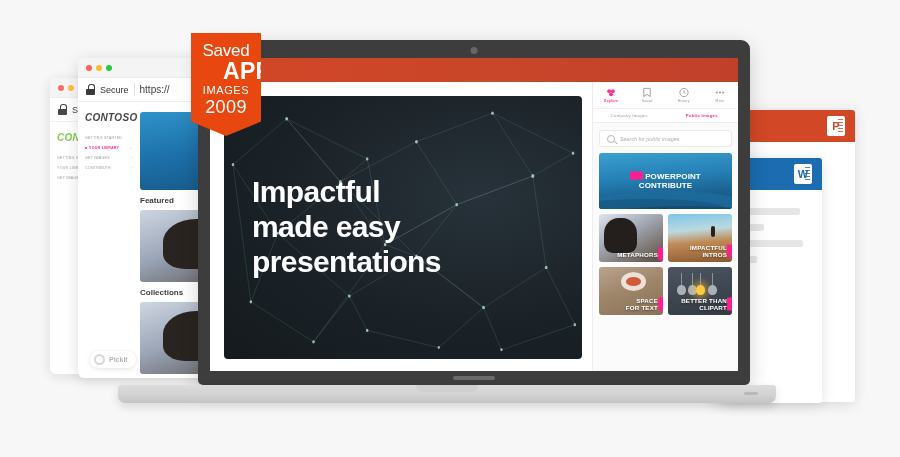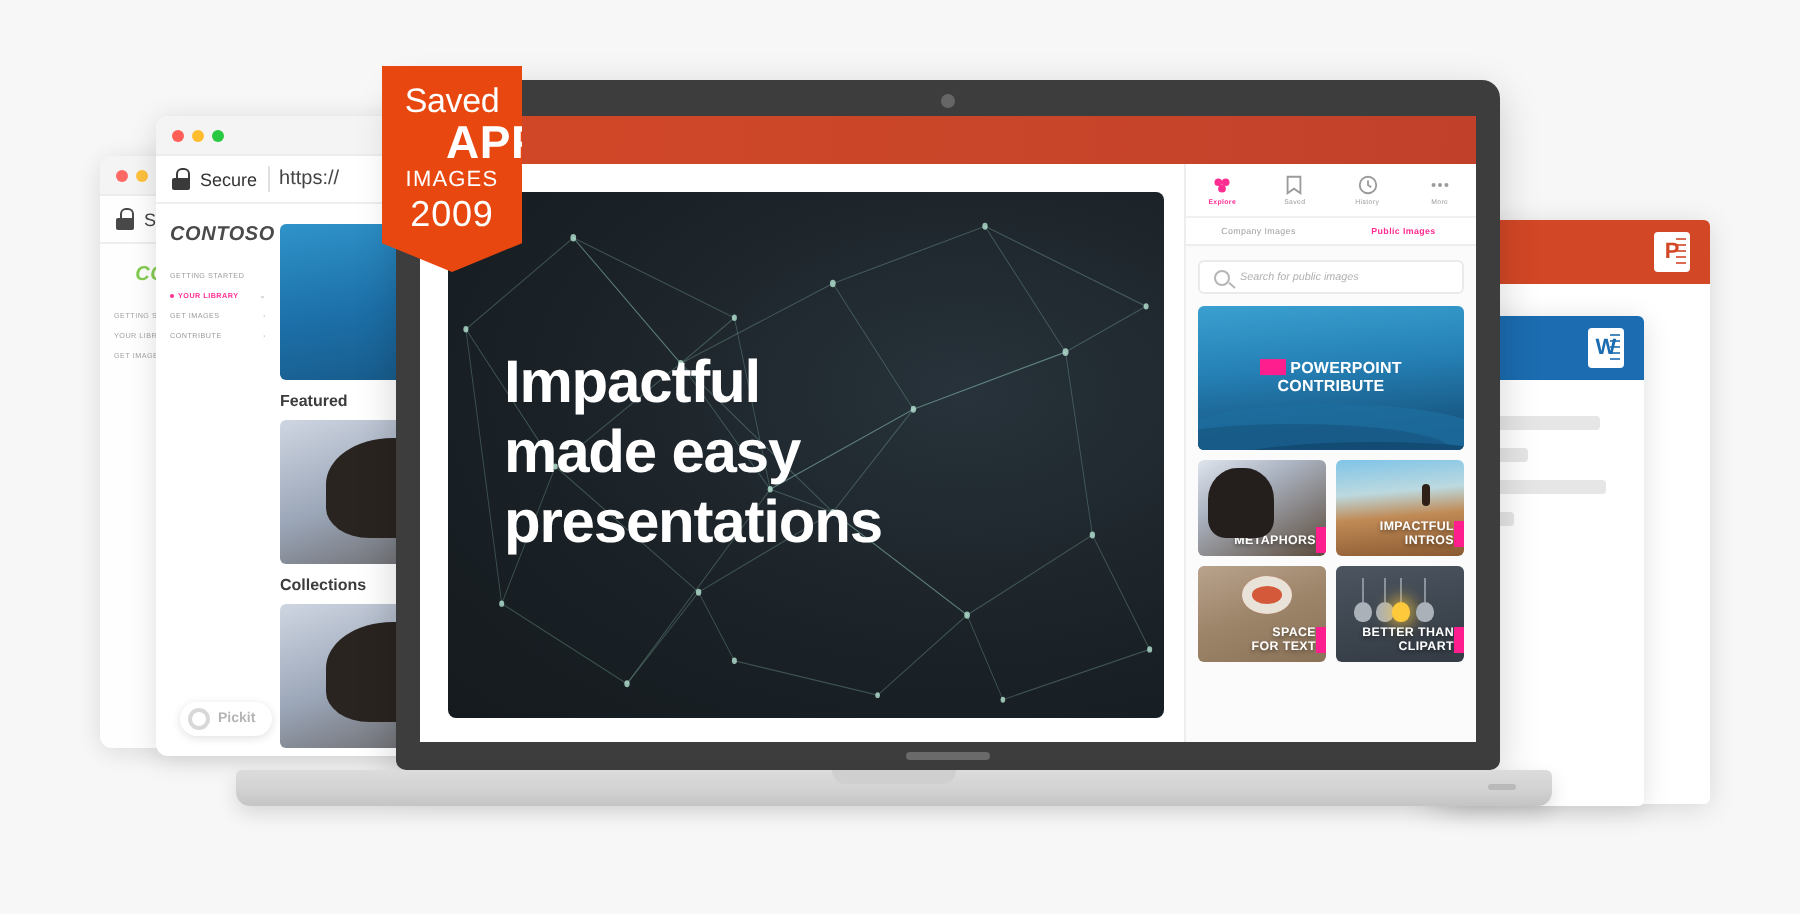--- a/index.html
+++ b/index.html
@@ -42,21 +42,21 @@
   .lockico:after{
     content:""; position:absolute; top:0; left:2px; width:5px; height:6px;
     border:1.4px solid #3a3a3a; border-bottom:none; border-radius:3px 3px 0 0;
   }
   .secure-txt { font-size:9px; color:#333; }
   .addr-sep { width:1px; height:13px; background:#e0e0e0; }
   .url-txt { font-size:10px; color:#444; white-space:nowrap; overflow:hidden; }
 
   .bbody { display:flex; height:calc(100% - 44px); }
   .bsidebar { width:62px; padding:10px 7px 0; flex:none; }
-  .logo { font-size:10px; font-weight:bold; font-style:italic; letter-spacing:.3px;text-align:right; }
+  .logo { font-size:10px; font-weight:bold; font-style:italic; letter-spacing:.3px; }
   .logo.green { color:#7ac943; }
   .logo.dark  { color:#4a4a4a; }
   .navlist { margin-top:13px; display:flex; flex-direction:column; gap:6px; }
   .navitem { font-size:3.6px; letter-spacing:.25px; color:#9a9a9a; display:flex; align-items:center; gap:2px; }
   .navitem.active { color:#ff2e93; font-weight:bold; }
   .navitem .bull { width:2px;height:2px;border-radius:50%;background:#ff2e93; flex:none; }
   .navitem .car { margin-left:auto; color:#c5c5c5; }
 
   .bmain { flex:1; padding:8px 6px 0 0; overflow:hidden; }
   .sect-h { font-size:8px; color:#3c3c3c; font-weight:bold; margin:6px 0 5px; }
@@ -149,21 +149,21 @@
   .pst.on { color:#ff2e93; font-weight:bold; }
 
   .psearch { margin:7px 6px 6px; height:17px; background:#fff; border:1px solid #eaeaea;
              border-radius:3px; display:flex; align-items:center; gap:5px; padding:0 7px; }
   .mag { width:8px;height:8px;border:1.2px solid #b6b6b6;border-radius:50%;position:relative;flex:none;}
   .mag:after{content:"";position:absolute;right:-3px;bottom:-2px;width:3.5px;height:1.2px;
              background:#b6b6b6;transform:rotate(42deg);}
   .ph { font-size:5.4px; color:#b0b0b0; font-style:italic; }
 
   .pcards { padding:0 6px; display:flex; flex-direction:column; gap:5px; overflow:hidden;}
-  .hero-card { height:72px; border-radius:3px; position:relative; overflow:hidden;
+  .hero-card { height:56px; border-radius:3px; position:relative; overflow:hidden;
                background:linear-gradient(175deg,#3aa0d0 0%,#2580b5 42%,#1a5f8c 75%,#15507a 100%); }
   .hero-card .waves { position:absolute; inset:0; }
   .hero-card .waves i { position:absolute; left:-10%; width:120%; border-radius:50% 50% 0 0; }
   .hero-cap { position:absolute; left:0; right:0; top:50%; transform:translateY(-50%);
               text-align:center; color:#fff; font-weight:bold; font-size:8px; line-height:1.12; letter-spacing:.1px;}
   .hero-cap .mk { display:inline-block; width:13px;height:8px;background:#ff1e8e;
                   vertical-align:-1px; margin-right:2px; }
   .grid2 { display:grid; grid-template-columns:1fr 1fr; gap:5px; }
   .gcard { height:48px; border-radius:3px; position:relative; overflow:hidden; }
   .gcap { position:absolute; bottom:4px; right:5px; left:4px; text-align:right;

